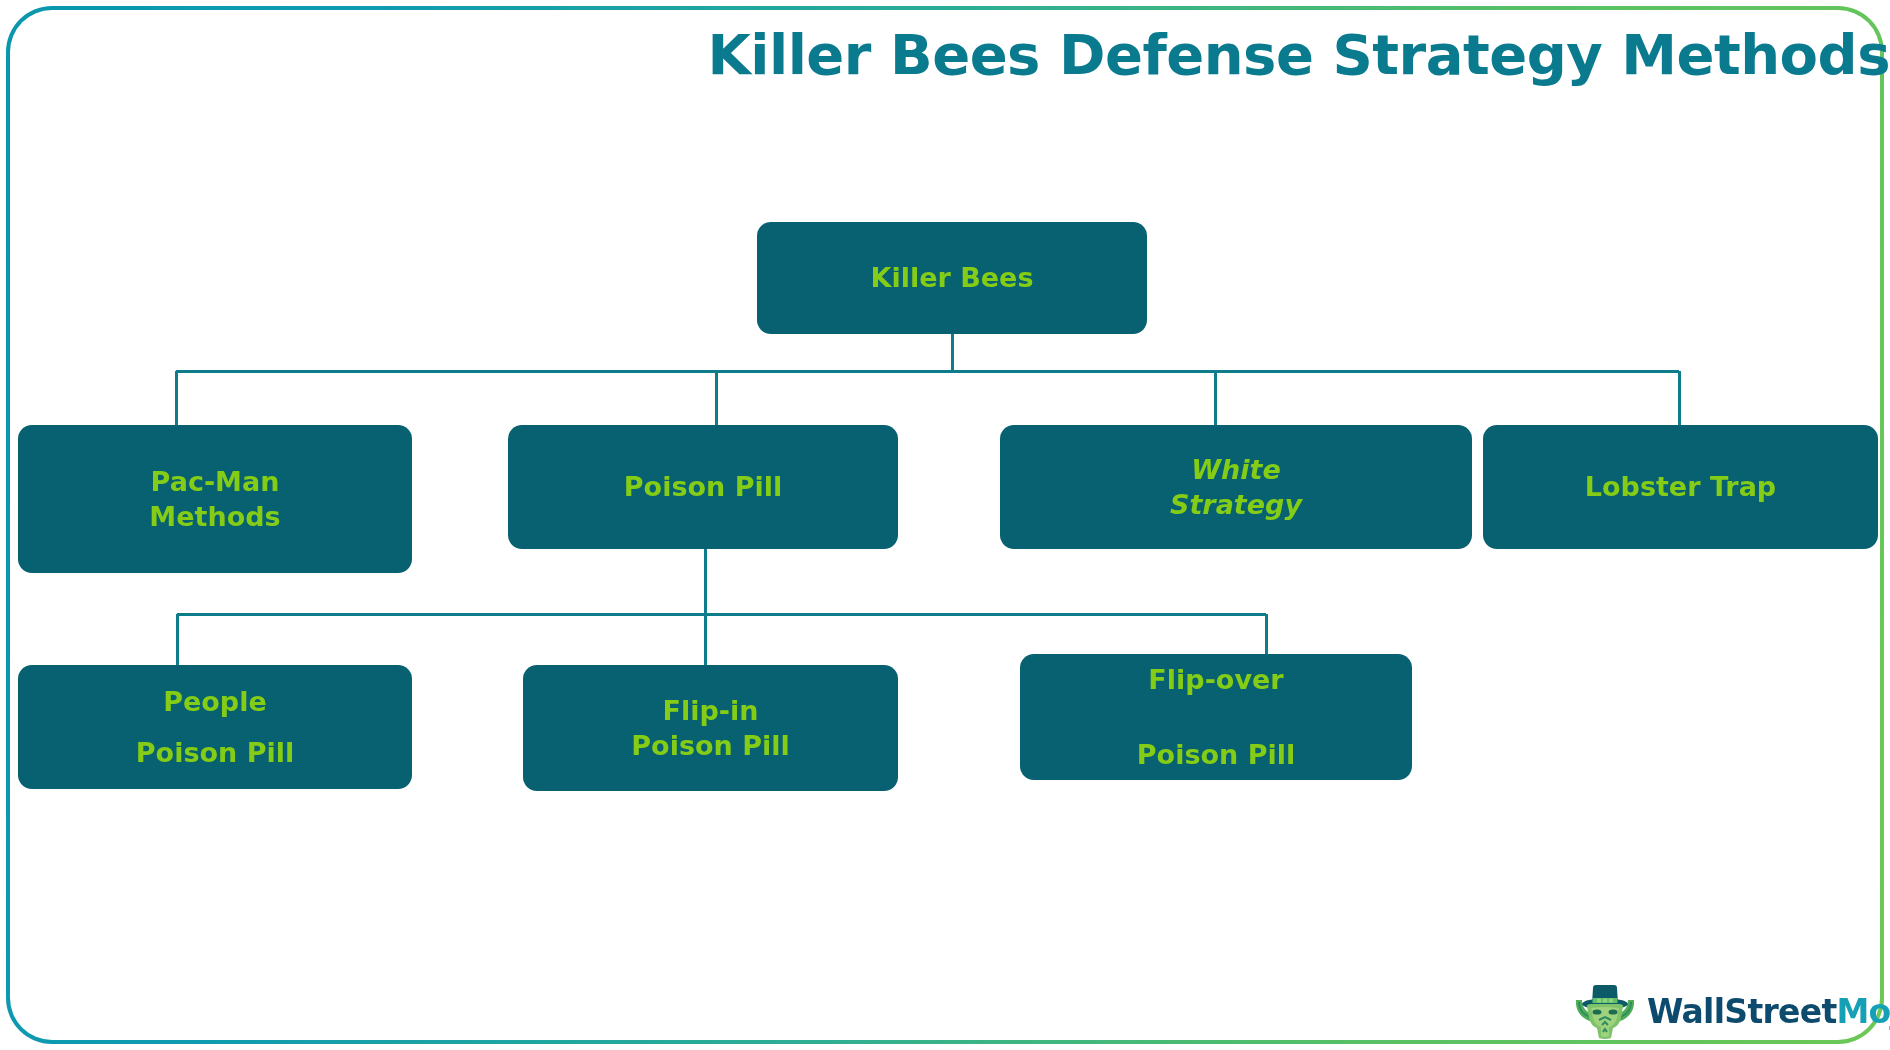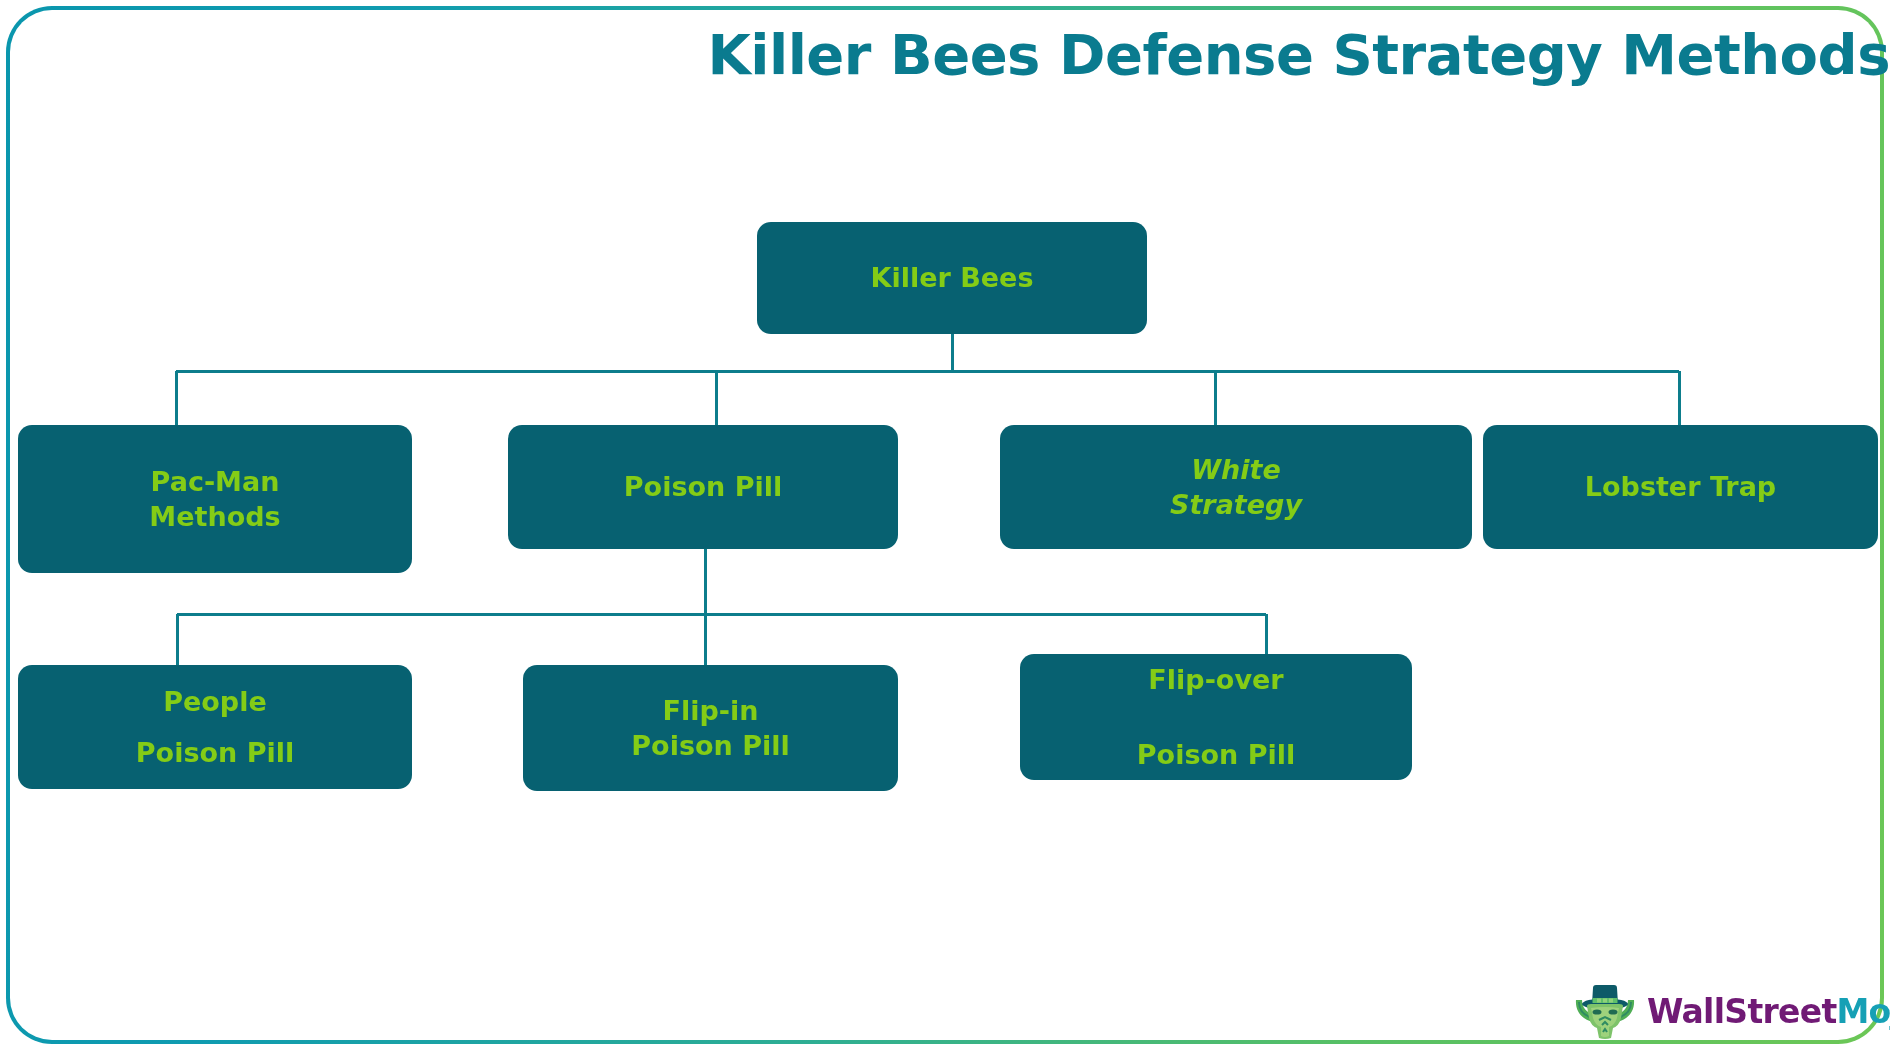--- a/index.html
+++ b/index.html
@@ -85,21 +85,21 @@
     z-index: 6;
   }
   #logo-mark { width: 64px; height: 58px; flex: 0 0 auto; }
   #logo-text {
     font-family: "DejaVu Sans", sans-serif;
     font-weight: 800;
     font-size: 33px;
     letter-spacing: -0.7px;
     white-space: nowrap;
   }
-  .logo-a { color: #701a75; }
+  .logo-a { color: #0c4a6e; }
   .logo-b { color: #16a0b5; }
 </style>
 </head>
 <body>
 
 <div id="canvas">
 
   <div id="frame">
     <div id="frame-inner"></div>
   </div>

